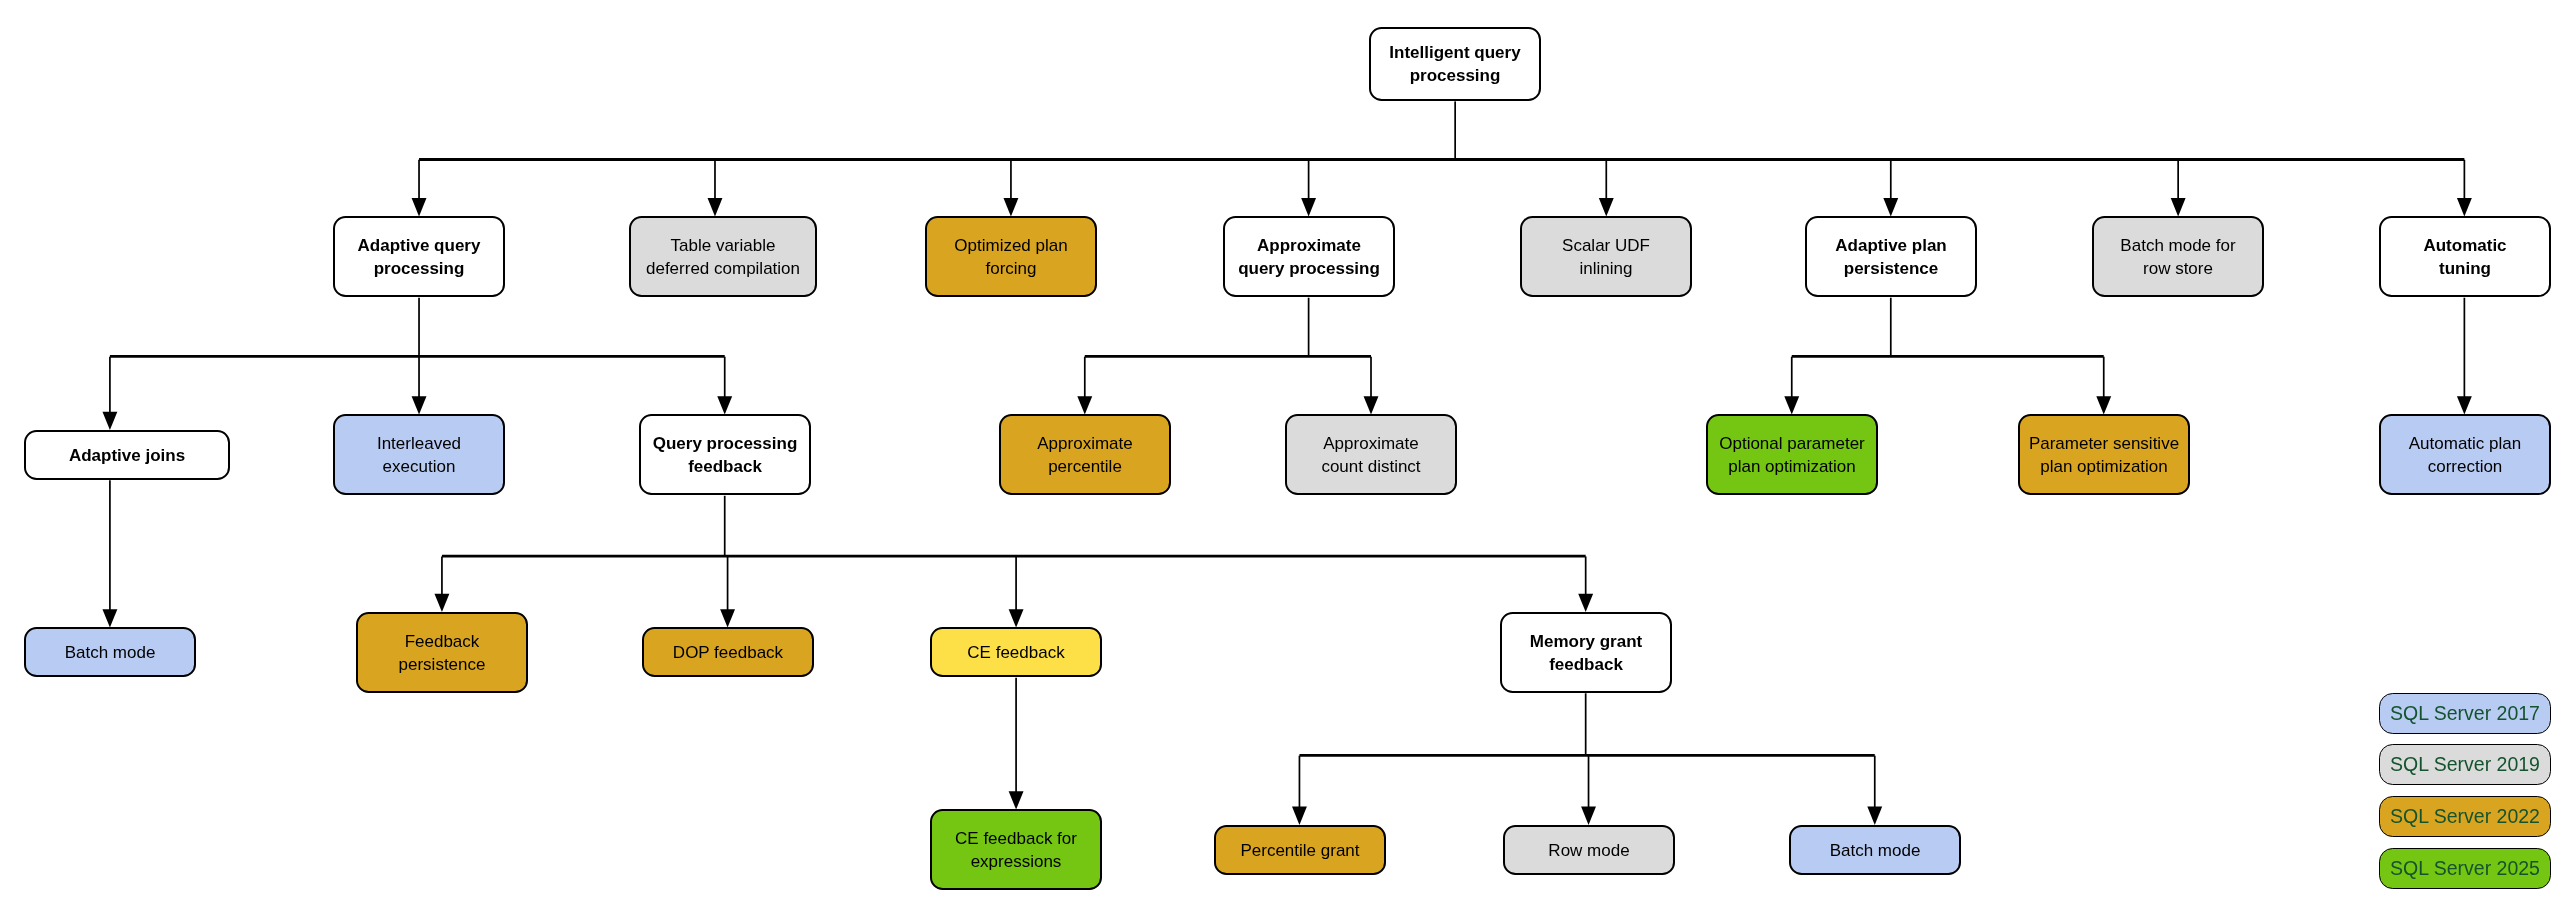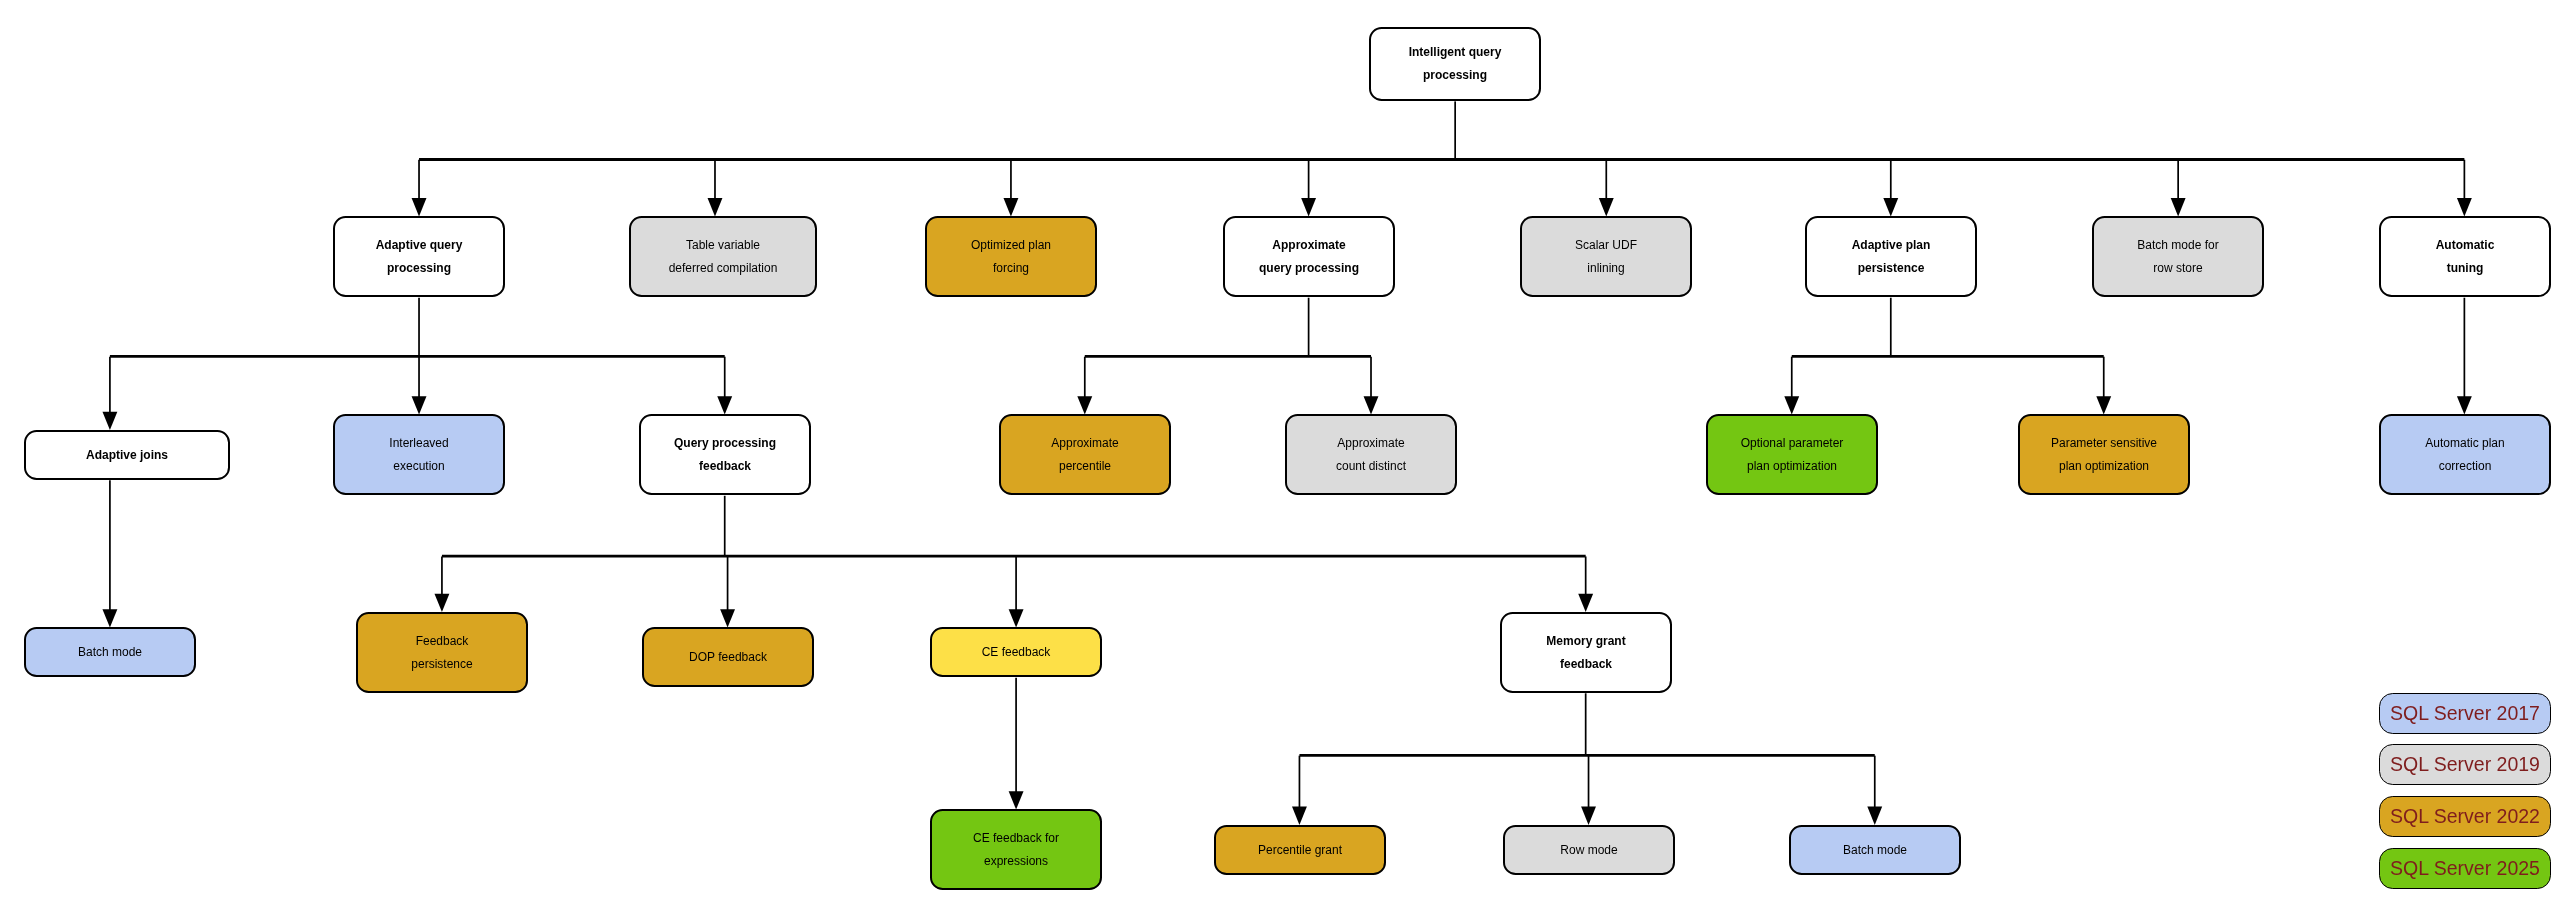--- a/index.html
+++ b/index.html
@@ -11,33 +11,33 @@
     overflow:hidden;
   }
   #edges{position:absolute;left:0;top:0;width:2576px;height:916px;}
   .node{
     position:absolute;
     box-sizing:border-box;
     border:2px solid #000;
     border-radius:12.6px;
     display:flex;align-items:center;justify-content:center;
     text-align:center;
-    font-size:12px;line-height:23px;
+    font-size:17px;line-height:23px;
     color:#000;
     white-space:pre-line;
     padding:0 4.6px;
   }
   .node.bold{font-weight:bold;}
   .legend-item{
     position:absolute;
     box-sizing:border-box;
     border:1.7px solid #000;
     border-radius:13.7px;
     display:flex;align-items:center;justify-content:center;
-    font-size:19.5px;color:#7f1d1d;
+    font-size:19.5px;color:#14532d;
     text-align:center;
   }
 </style>
 </head>
 <body>
 
 <div id="canvas">
   <svg id="edges" viewBox="0 0 4500 1600" xmlns="http://www.w3.org/2000/svg">
       <line x1="2542" y1="177" x2="2542" y2="279" stroke="#000000" stroke-width="3"></line>
       <line x1="732" y1="278.5" x2="4305" y2="278.5" stroke="#000000" stroke-width="5"></line>
@@ -132,21 +132,21 @@
 count distinct</div>
       <div class="node" style="left: 1706px; top: 414px; width: 172px; height: 81px; background: rgb(116, 198, 18);">Optional parameter
 plan optimization</div>
       <div class="node" style="left: 2018px; top: 414px; width: 172px; height: 81px; background: rgb(217, 165, 33);">Parameter sensitive
 plan optimization</div>
       <div class="node" style="left: 2379px; top: 414px; width: 172px; height: 81px; background: rgb(183, 203, 243);">Automatic plan
 correction</div>
       <div class="node" style="left: 24px; top: 627px; width: 172px; height: 50px; background: rgb(183, 203, 243);">Batch mode</div>
       <div class="node" style="left: 356px; top: 612px; width: 172px; height: 81px; background: rgb(217, 165, 33);">Feedback
 persistence</div>
-      <div class="node" style="left: 642px; top: 627px; width: 172px; height: 60px; background: rgb(217, 165, 33);">DOP feedback</div>
+      <div class="node" style="left: 642px; top: 627px; width: 172px; height: 50px; background: rgb(217, 165, 33);">DOP feedback</div>
       <div class="node" style="left: 930px; top: 627px; width: 172px; height: 50px; background: #fde047;">CE feedback</div>
       <div class="node bold" style="left: 1500px; top: 612px; width: 172px; height: 81px; background: rgb(255, 255, 255);">Memory grant
 feedback</div>
       <div class="node" style="left: 930px; top: 809px; width: 172px; height: 81px; background: rgb(116, 198, 18);">CE feedback for
 expressions</div>
       <div class="node" style="left: 1214px; top: 825px; width: 172px; height: 50px; background: rgb(217, 165, 33);">Percentile grant</div>
       <div class="node" style="left: 1503px; top: 825px; width: 172px; height: 50px; background: rgb(219, 219, 219);">Row mode</div>
       <div class="node" style="left: 1789px; top: 825px; width: 172px; height: 50px; background: rgb(183, 203, 243);">Batch mode</div>
     </div>
   <div id="legend">

